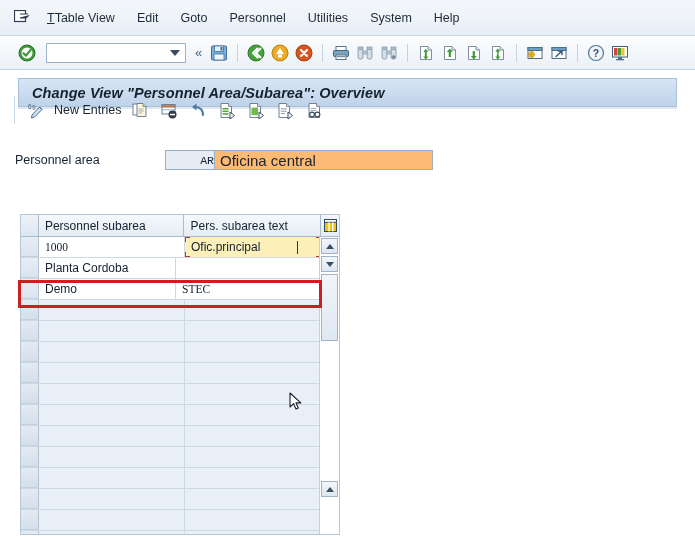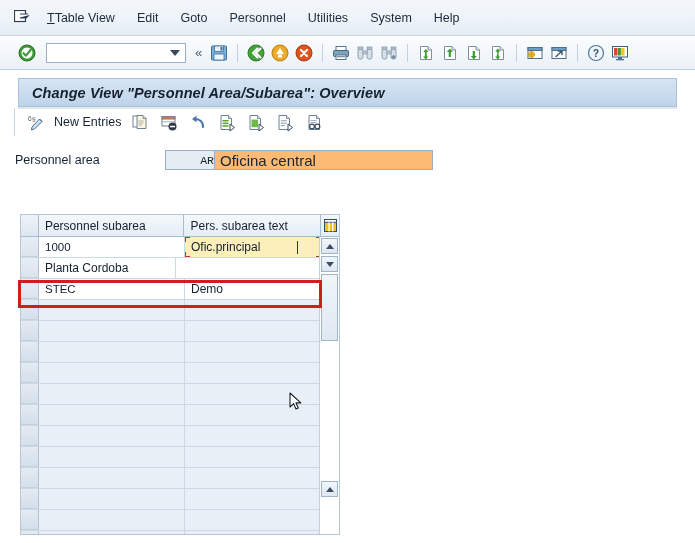--- a/index.html
+++ b/index.html
@@ -94,21 +94,21 @@
     letter-spacing: .1px;
   }
   .titlestrip-shadow {
     position: absolute; left: 18px; top: 107px;
     width: 659px; height: 2px;
     background: rgba(120,145,170,.22);
   }
 
   
   .apptoolbar {
-    position: absolute; left: 14px; top: 108px;
+    position: absolute; left: 14px; top: 96px;
     width: 667px; height: 28px;
     display: flex; align-items: center;
   }
   .apptoolbar .leftedge {
     position: absolute; left: 0; top: 0; bottom: 0;
     width: 1px; background: #c9d8e7;
   }
   .atb-btn {
     height: 24px; display: flex; align-items: center;
     padding: 0 4px; margin-right: 2px; cursor: default;
@@ -194,21 +194,21 @@
     border-bottom: 1px solid #c3d0dd;
   }
   .gcell {
     font-size: 12px; color: #13202f;
     display: flex; align-items: center;
     padding-left: 6px;
     border-right: 1px solid #ccd8e4;
     background: #ffffff;
     overflow: hidden; white-space: nowrap;
   }
-  .gcell.mono { font-family: Liberation Sans, sans-serif; font-size: 11.5px; }
+  .gcell.mono { font-family: Liberation Serif, serif; font-size: 11.5px; }
   .gc1 { width: 146px; }
   .gc2 { width: 137px; }
   .grow.empty .gcell { background: #e9eff6; }
   .grow.empty .sel {
     background: linear-gradient(to bottom, #e3eaf2 0%, #d5dfea 100%);
   }
 
   
   .gcell.editing {
     background: #fcefba;
@@ -576,22 +576,22 @@
         </div>
       </div>
 
       <div class="grow">
         <div class="sel"></div>
         <div class="gcell gc2">Planta Cordoba</div>
       </div>
 
       <div class="grow">
         <div class="sel"></div>
+        <div class="gcell gc2">Demo</div>
         <div class="gcell gc1 mono">STEC</div>
-        <div class="gcell gc2">Demo</div>
       </div>
 
       <div class="grow empty">
           <div class="sel"></div>
           <div class="gcell gc1"></div>
           <div class="gcell gc2"></div>
         </div>
       <div class="grow empty">
           <div class="sel"></div>
           <div class="gcell gc1"></div>

